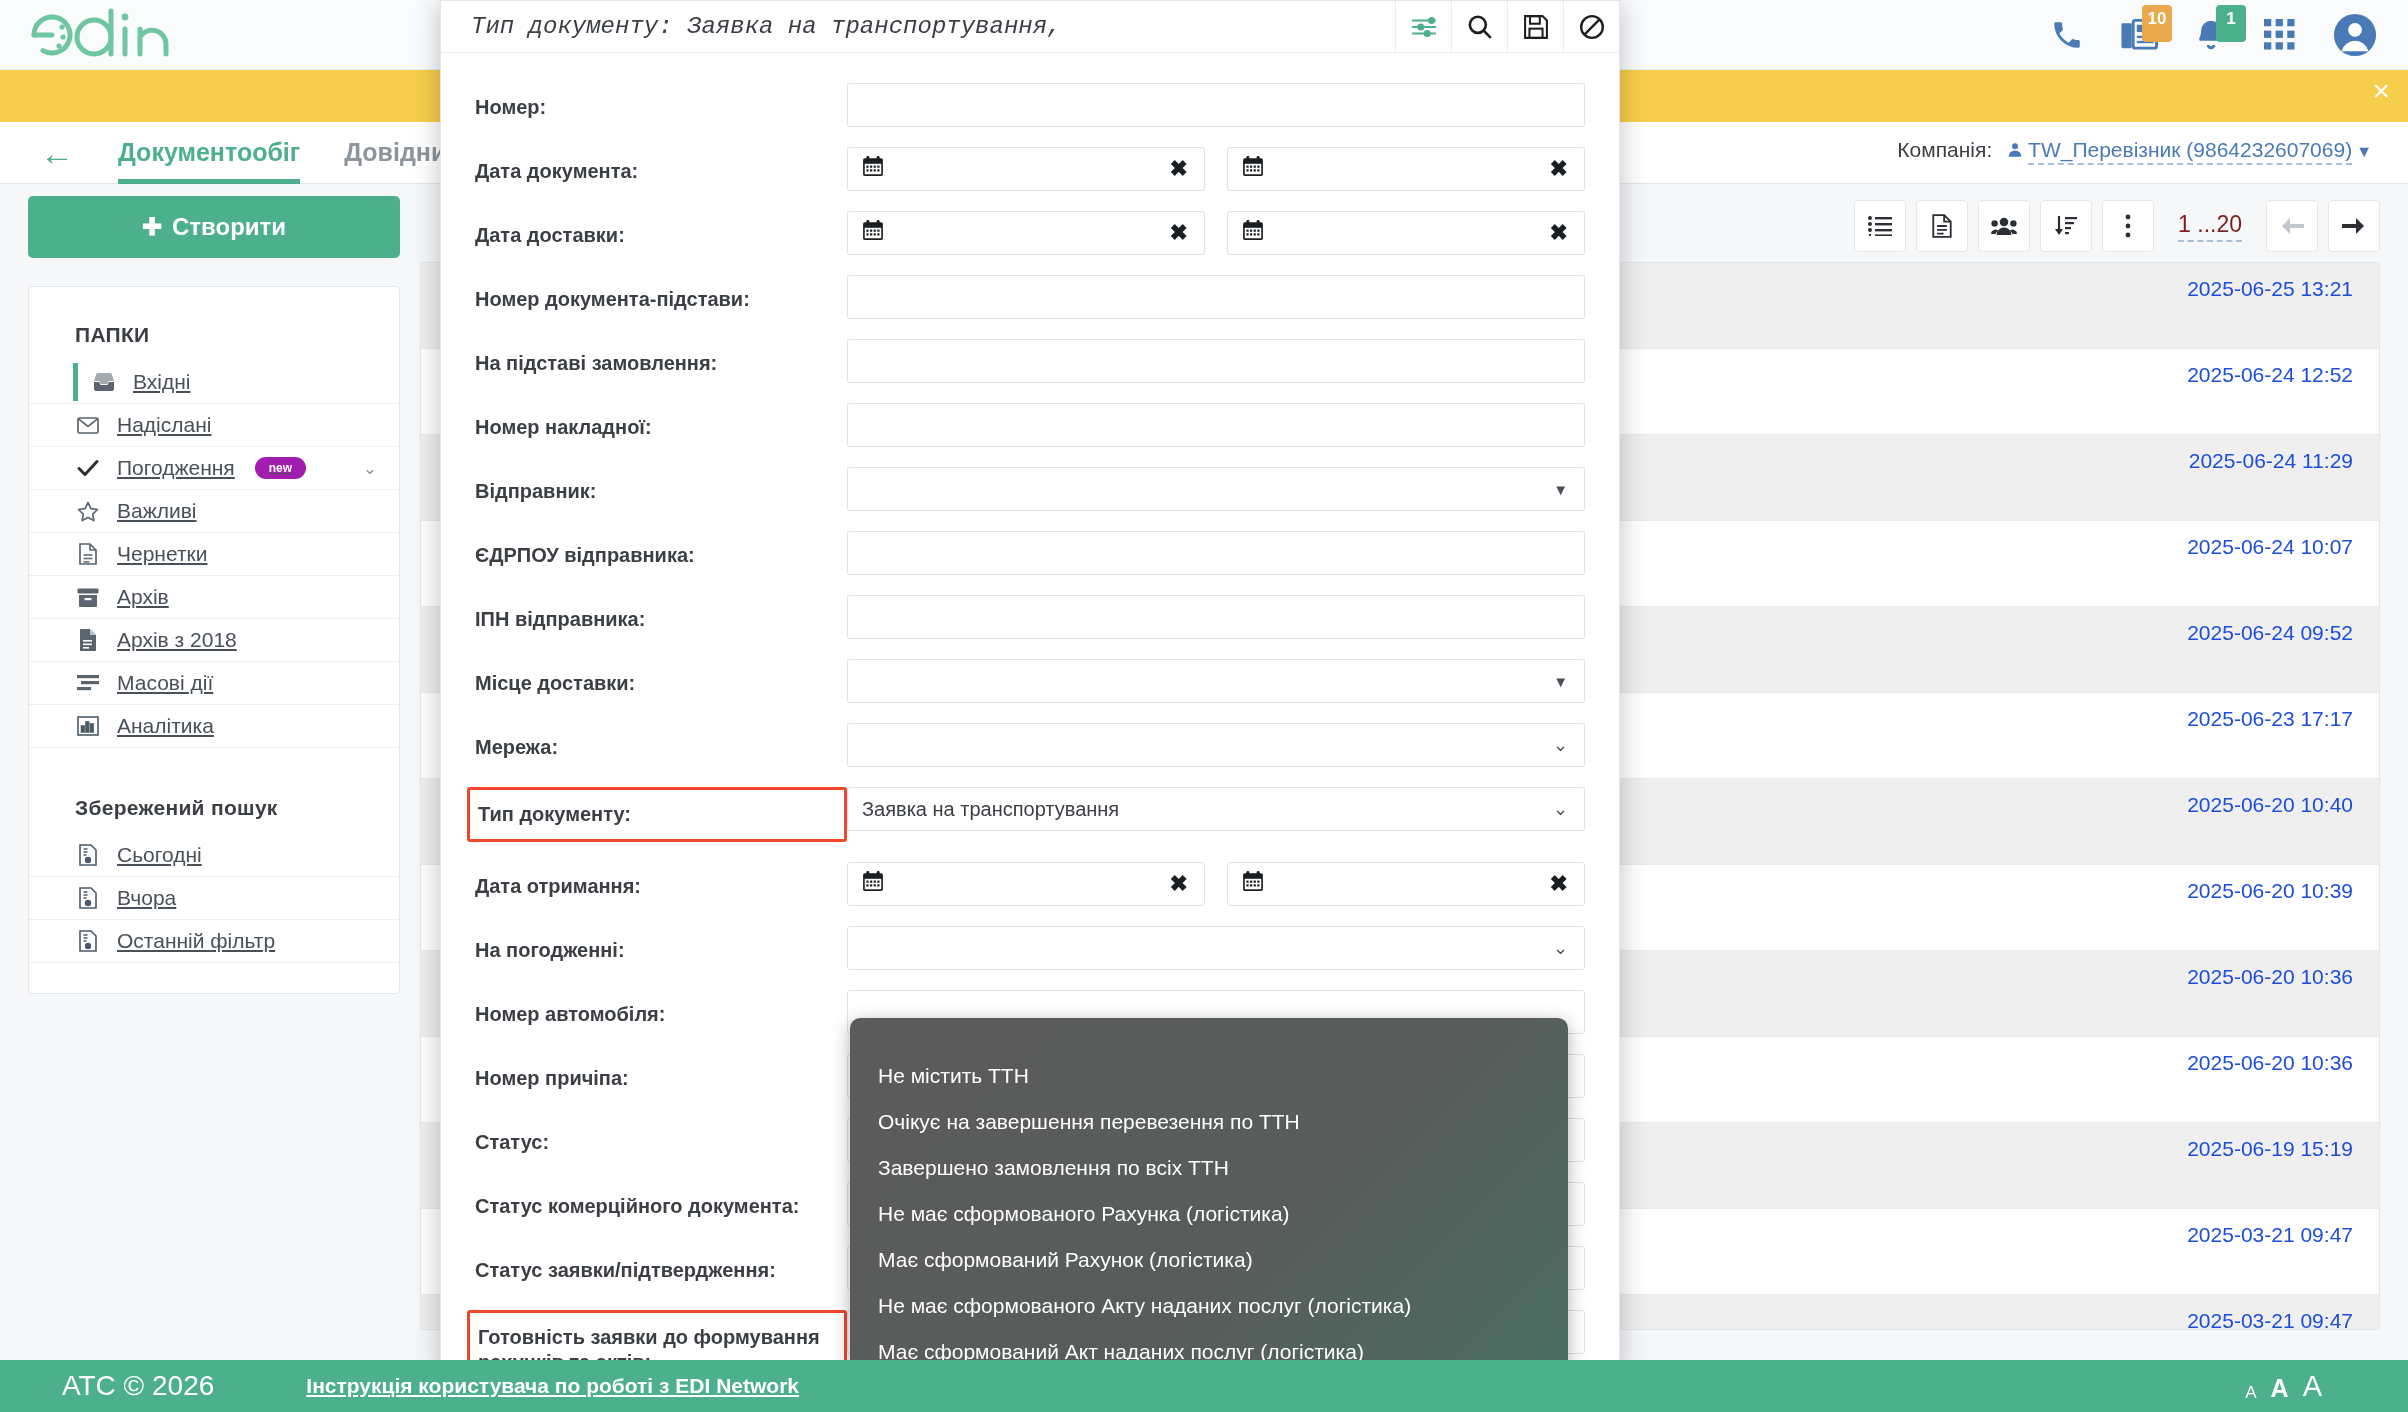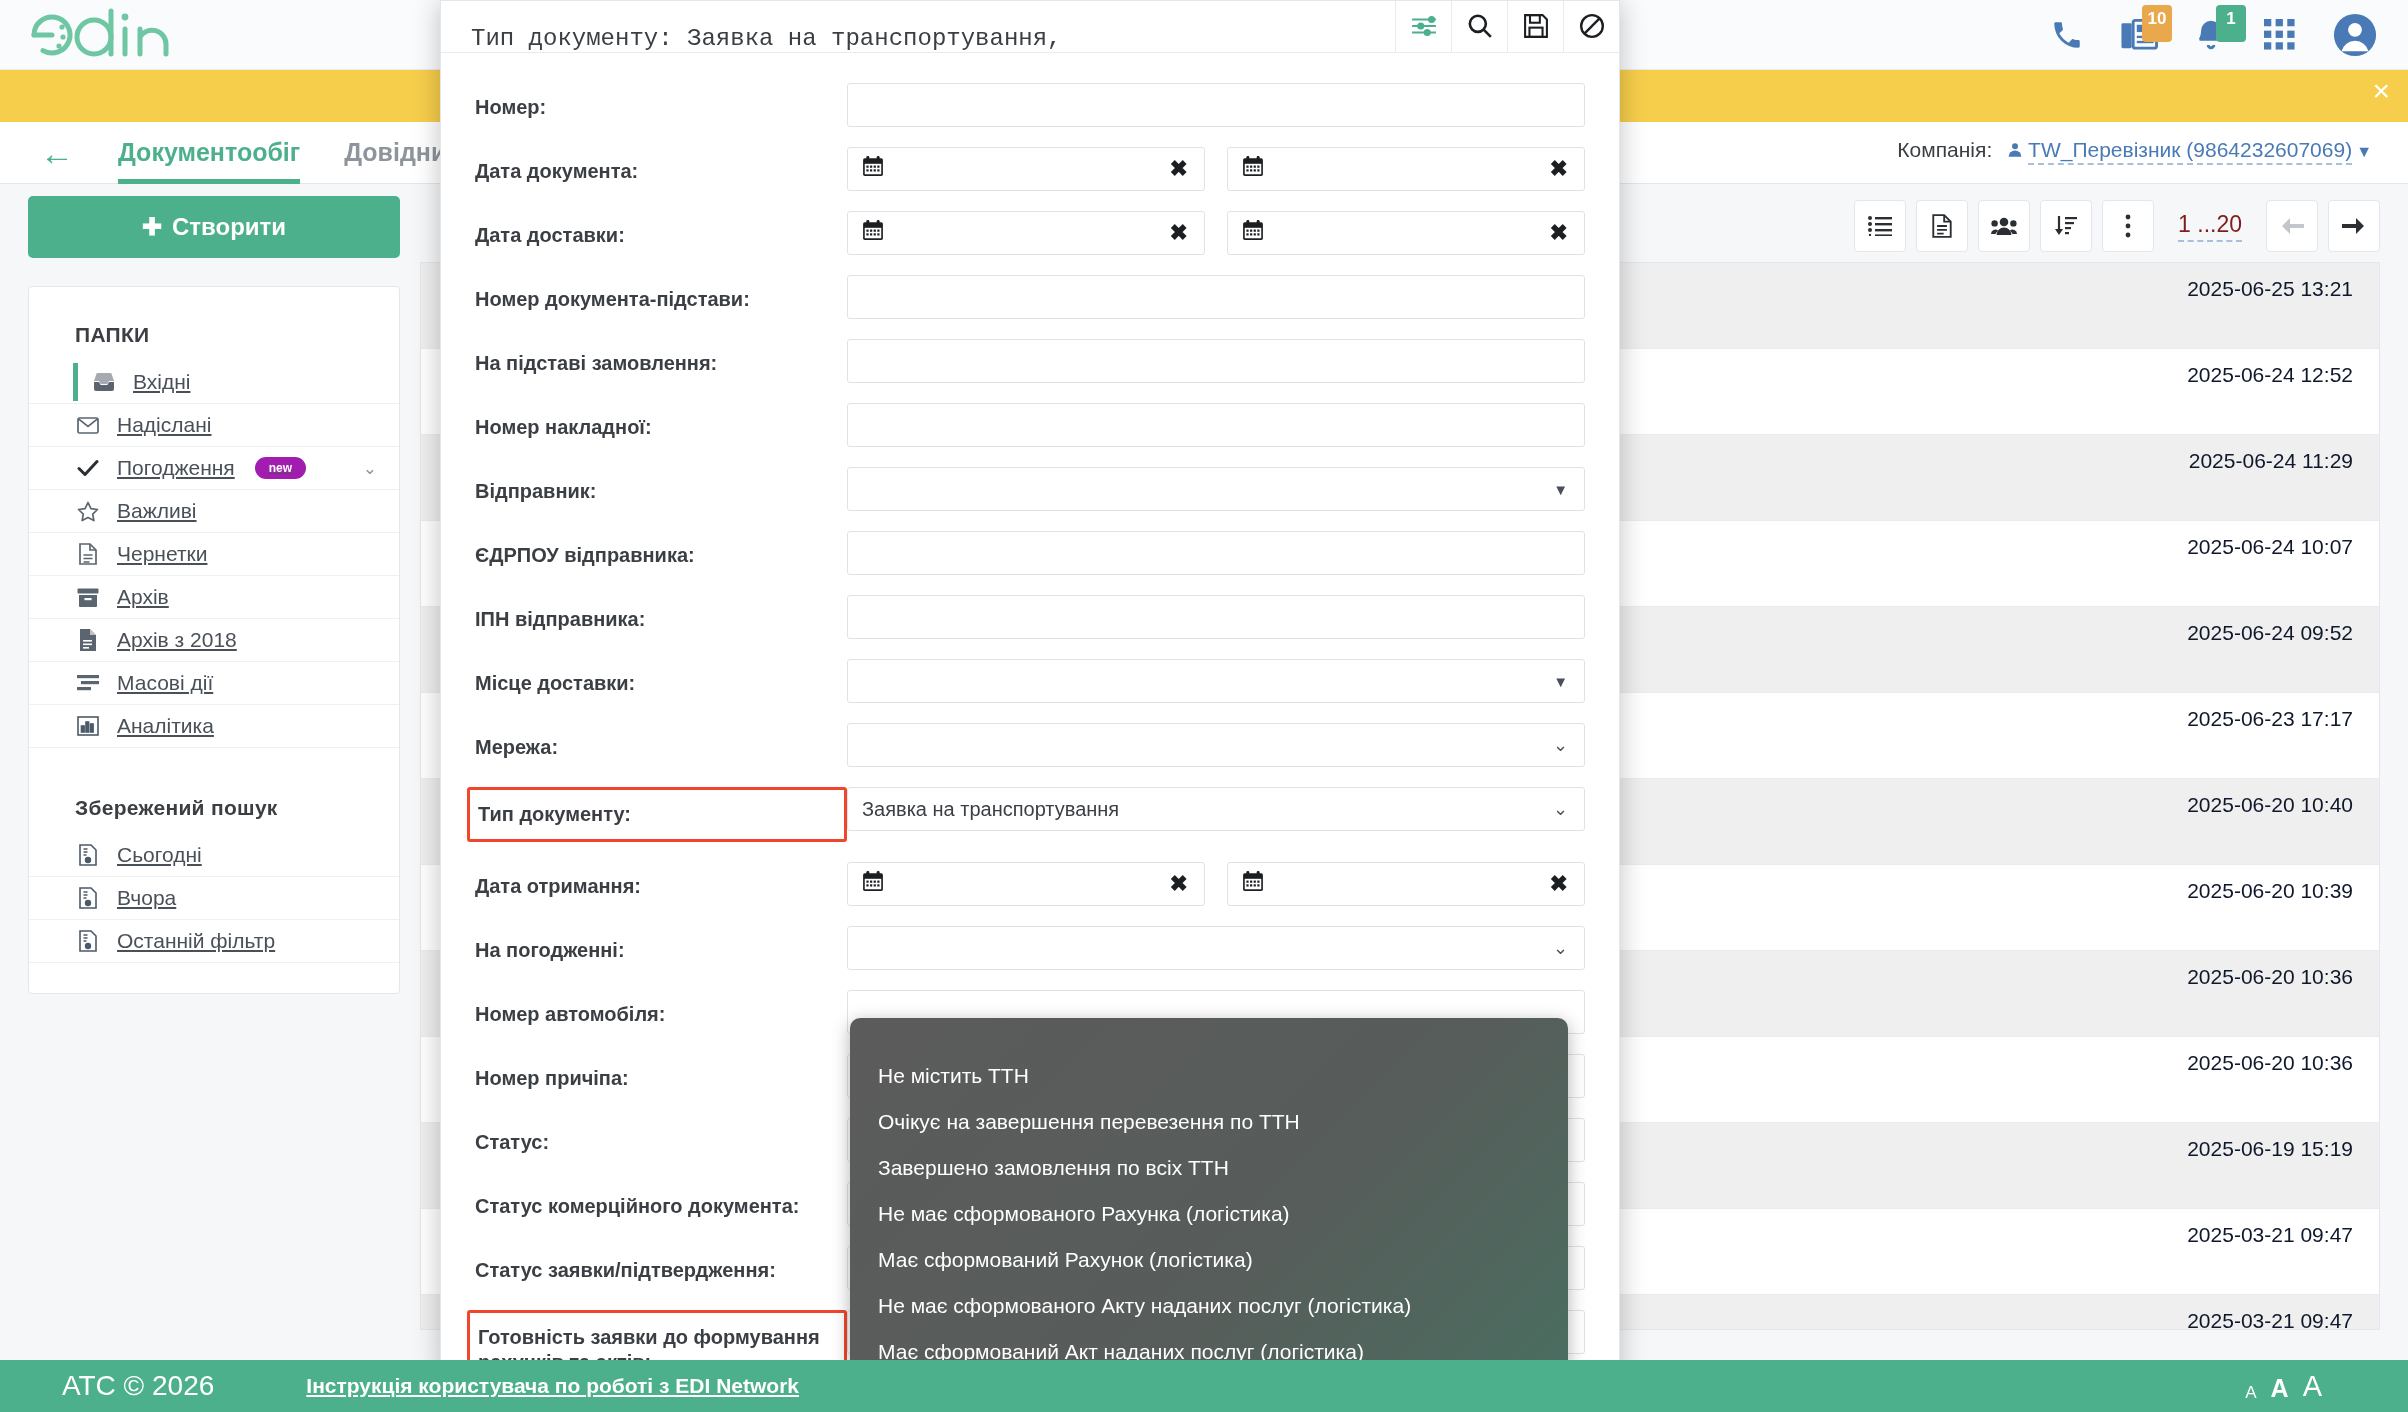--- a/index.html
+++ b/index.html
@@ -124,21 +124,21 @@
   .trow {
     height: 86px; display: flex; align-items: flex-start;
     border-bottom: 1px solid #e9ecef; padding: 14px 26px 0 26px;
   }
   .trow.alt { background: #efefef; }
   .trow .chk {
     width: 30px; height: 30px; border: 1px solid #c9ced4; border-radius: 3px;
     background: #fff; flex: none; margin-right: 22px; margin-top: 2px;
   }
   .trow .status { flex: 1; font-size: 20px; line-height: 26px; }
-  .trow .date { font-size: 21px; color: #0f172a; white-space: nowrap; margin-left: 20px; }
+  .trow .date { font-size: 21px; color: #1d4ed8; white-space: nowrap; margin-left: 20px; }
   .st-green { color: #4cb08c; }
   .st-orange { color: #eda04e; }
 
   
   .footer {
     position: absolute; bottom: 0; left: 0; width: 2408px; height: 52px;
     background: #4cb08c; color: #fff; display: flex; align-items: center;
   }
   .footer .copy { margin-left: 62px; font-size: 28px; }
   .footer .doclink {
@@ -151,22 +151,22 @@
   .footer .fonts span:nth-child(2) { font-size: 25px; font-weight: bold; }
   .footer .fonts span:nth-child(3) { font-size: 29px; }
 
   
   .modal {
     position: absolute; top: 0; left: 440px; width: 1180px; height: 1378px;
     background: #fff; box-shadow: 0 2px 26px rgba(0,0,0,.24);
     border: 1px solid #e3e6ea; overflow: hidden;
   }
   .modal-head {
-    height: 52px; display: flex; align-items: flex-end;
-    border-bottom: 1px solid #e9ecef; background: #fff;
+    height: 52px; display: flex; align-items: center;
+    border-bottom: 1px solid #e9ecef; background: #fff; font-style: italic;
   }
   .modal-title {
     flex: 1; padding-left: 30px; font-size: 24px; color: #3b3f44;
     font-family: "Liberation Mono", monospace; white-space: nowrap; overflow: hidden;
   }
   .mh-btn {
     width: 56px; height: 52px; display: flex; align-items: center; justify-content: center;
     border-left: 1px solid #e9ecef; color: #1c1f22;
   }
   .mh-btn.accent { color: #4cb08c; }

